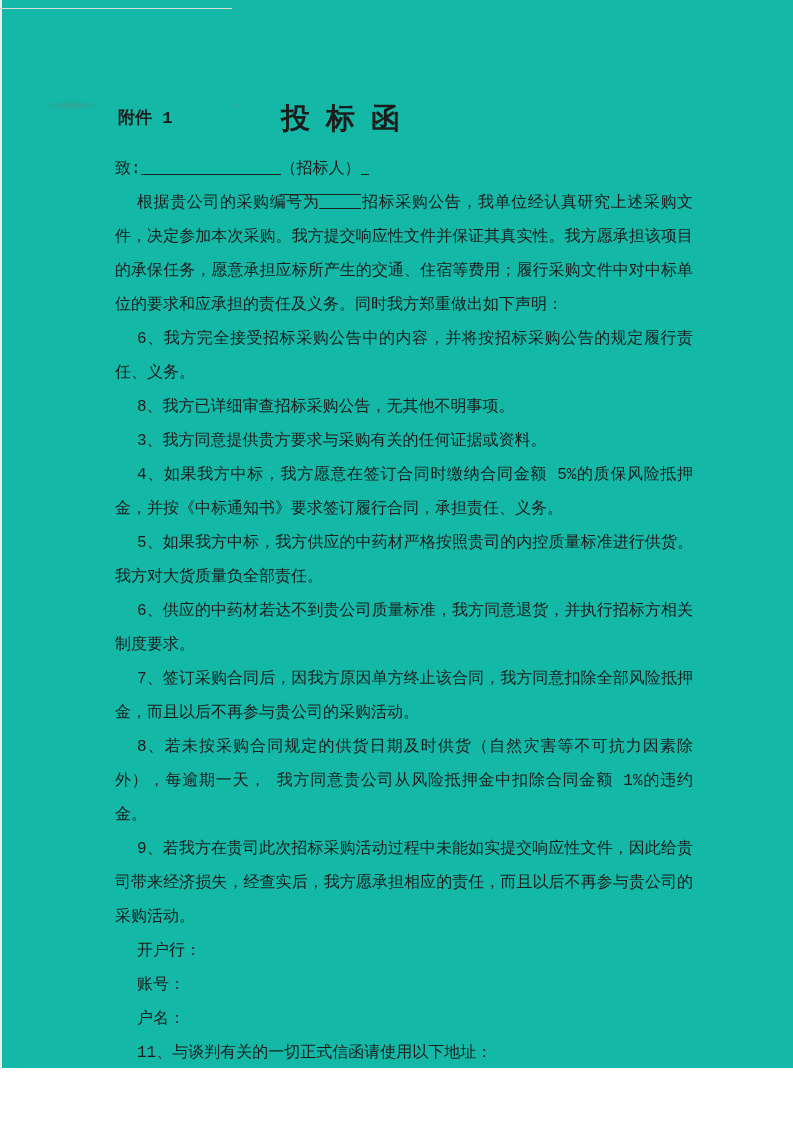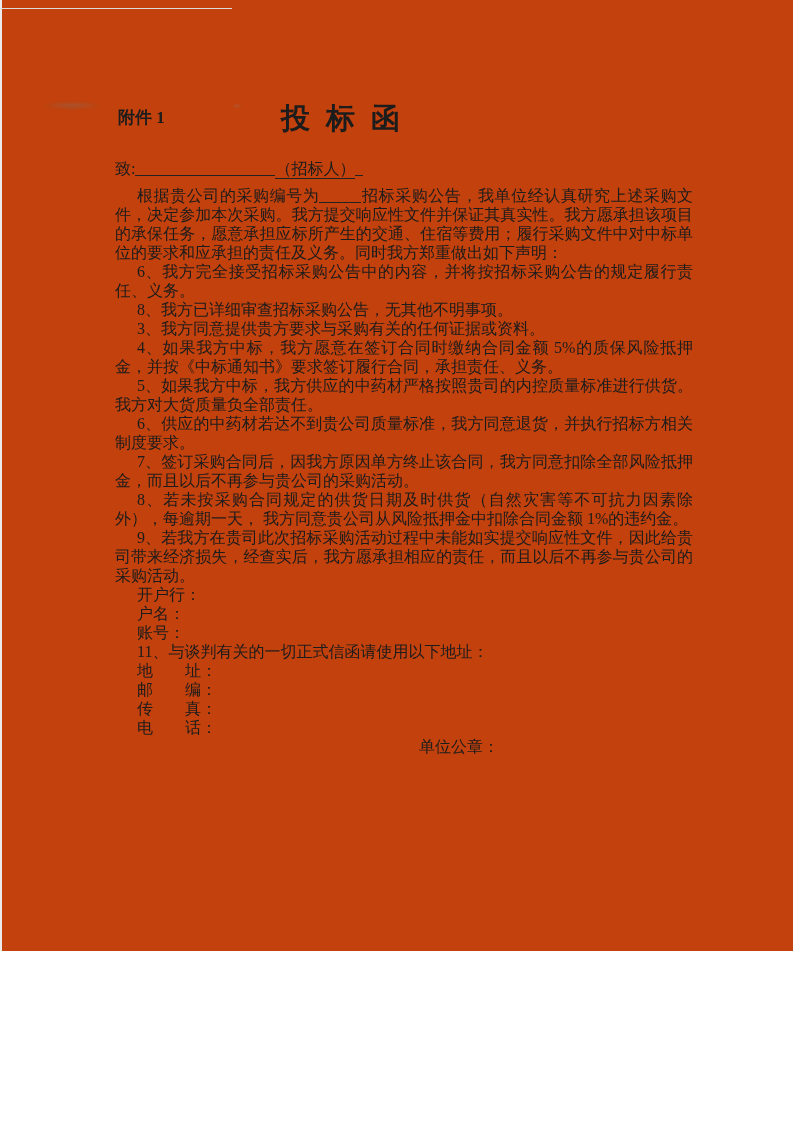--- a/index.html
+++ b/index.html
@@ -1,21 +1,21 @@
 <!DOCTYPE html>
 <html><head>
 <meta charset="utf-8">
 <style>
   html, body { margin: 0; padding: 0; background: #ffffff; }
   .page {
     position: relative;
     width: 793px;
-    height: 951px;
-    background: #c2410c;
-    font-family: Liberation Serif, serif;
+    height: 1068px;
+    background: #14b8a6;
+    font-family: Liberation Mono, monospace;
     color: #1c1c1c;
     overflow: hidden;
   }
   
   .scan-edge-left {
     position: absolute; left: 0; top: 0; width: 2px; height: 1122px;
     background: #ececec;
   }
   .scan-line-top {
     position: absolute; left: 0; top: 8px; width: 232px; height: 1px;
@@ -55,26 +55,26 @@
   }
   .blank {
     display: inline-block;
     border-bottom: 1px solid #222;
     height: 16px;
     vertical-align: -2px;
   }
   .blank-tenderer { width: 140px; }
   .blank-tail { width: 8px; }
   .blank-num { width: 42px; height: 15px; }
-  .underlined { border-bottom: 1px solid #222; padding-bottom: 1px; }
+  .underlined { border-bottom: 1px solid #222; padding-bottom: 16px; }
 
   .body-text p {
     margin: 0;
     font-size: 16px;
-    line-height: 19px;
+    line-height: 34px;
     text-align: justify;
     text-indent: 22px;
   }
   .body-text { margin-top: 5px; }
 
   .sig-seal {
     margin: 0; padding-left: 282px;
     font-size: 16px; line-height: 23.5px; text-indent: 0; text-align: left;
   }
   .sig-legal {
@@ -111,22 +111,22 @@
       <p>6、我方完全接受招标采购公告中的内容，并将按招标采购公告的规定履行责任、义务。</p>
       <p>8、我方已详细审查招标采购公告，无其他不明事项。</p>
       <p>3、我方同意提供贵方要求与采购有关的任何证据或资料。</p>
       <p>4、如果我方中标，我方愿意在签订合同时缴纳合同金额 5%的质保风险抵押金，并按《中标通知书》要求签订履行合同，承担责任、义务。</p>
       <p>5、如果我方中标，我方供应的中药材严格按照贵司的内控质量标准进行供货。我方对大货质量负全部责任。</p>
       <p>6、供应的中药材若达不到贵公司质量标准，我方同意退货，并执行招标方相关制度要求。</p>
       <p>7、签订采购合同后，因我方原因单方终止该合同，我方同意扣除全部风险抵押金，而且以后不再参与贵公司的采购活动。</p>
       <p>8、若未按采购合同规定的供货日期及时供货（自然灾害等不可抗力因素除外），每逾期一天， 我方同意贵公司从风险抵押金中扣除合同金额 1%的违约金。</p>
       <p>9、若我方在贵司此次招标采购活动过程中未能如实提交响应性文件，因此给贵司带来经济损失，经查实后，我方愿承担相应的责任，而且以后不再参与贵公司的采购活动。</p>
       <p>开户行：</p>
+      <p>账号：</p>
       <p>户名：</p>
-      <p>账号：</p>
       <p>11、与谈判有关的一切正式信函请使用以下地址：</p>
       <p>地　　址：</p>
       <p>邮　　编：</p>
       <p>传　　真：</p>
       <p>电　　话：</p>
 
       <p class="sig-seal">单位公章：</p>
 
     </div>
   </div>

